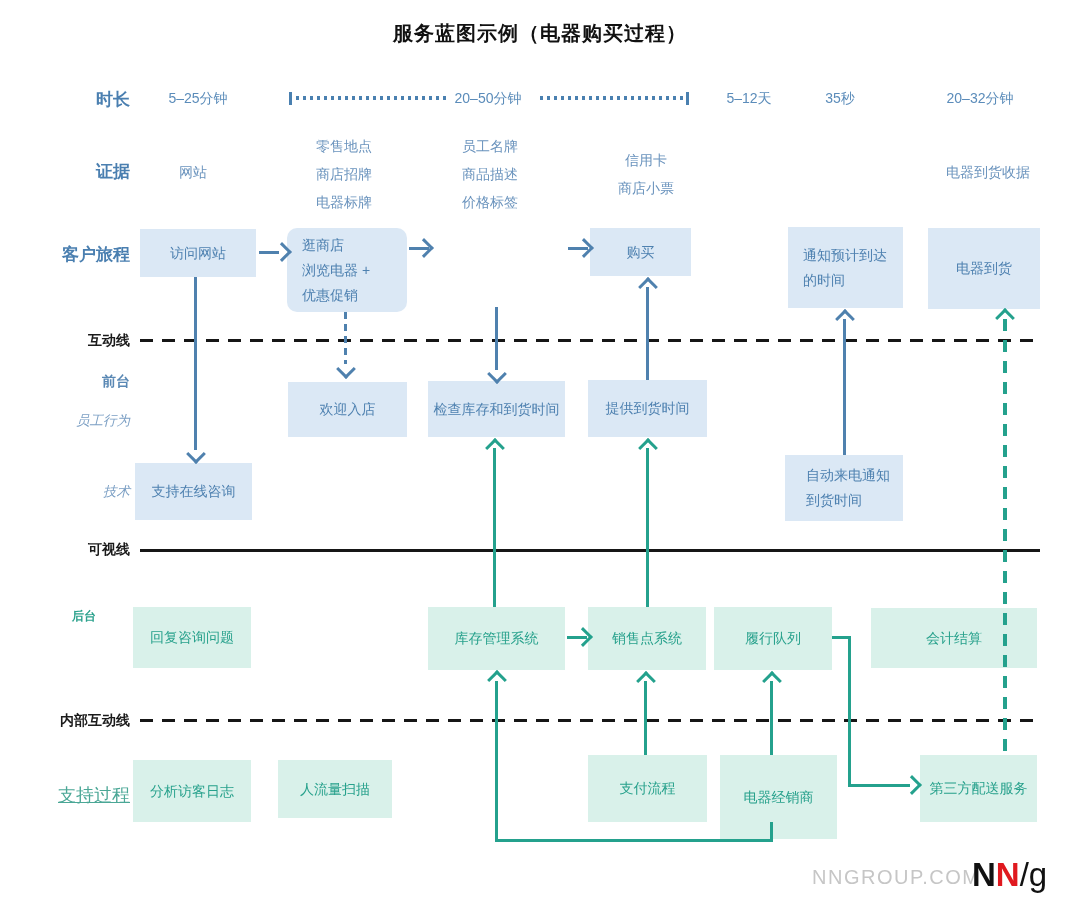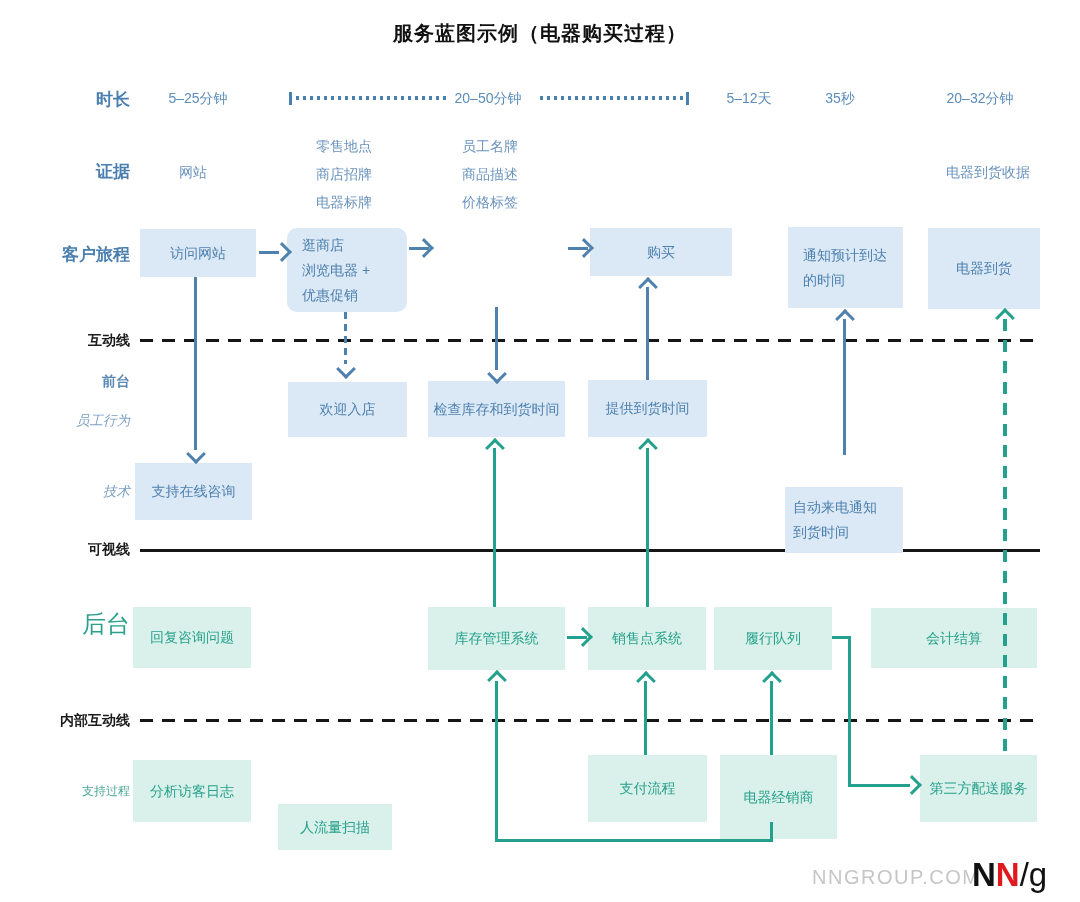--- a/index.html
+++ b/index.html
@@ -8,22 +8,22 @@
     font-family:"Liberation Sans","DejaVu Sans",sans-serif;
   }
   .abs{position:absolute;}
   
   .title{left:0;top:20px;width:1080px;text-align:center;font-size:20px;font-weight:bold;color:#111111;letter-spacing:1px;font-family:Liberation Mono, monospace;}
   .lbl{width:92px;left:38px;text-align:right;}
   .lbl-blue-bold{color:#4a7fb0;font-weight:bold;font-size:17px;}
   .lbl-blue-big{color:#5a88b4;font-weight:bold;font-size:14px;}
   .lbl-black{color:#1b1b1b;font-weight:bold;font-size:14px;}
   .lbl-blue-italic{color:#7b9fc4;font-style:italic;font-size:13.5px;}
-  .lbl-teal-big{color:#2aa18c;font-weight:normal;font-size:24px;}
-  .lbl-teal{color:#4ba796;font-size:12px;}
+  .lbl-teal-big{color:#2aa18c;font-weight:bold;font-size:12px;text-align:center;}
+  .lbl-teal{color:#4ba796;font-size:18px;text-decoration:underline;}
   .duration-text{color:#5b8cba;font-size:14px;text-align:center;}
   .evidence-text{color:#6a93bd;font-size:14px;text-align:center;white-space:pre-line;line-height:28px;}
   
   .bx{display:flex;align-items:center;justify-content:center;text-align:center;
       font-size:14px;white-space:pre-line;line-height:25px;box-sizing:border-box;z-index:2;}
   .bx.left{justify-content:flex-start;text-align:left;padding-left:15px;padding-right:6px;}
   .blue-bx{background:#dbe8f5;color:#4e81b0;}
   .teal-bx{background:#d9f1ea;color:#27a18c;}
   
   .dash-black{height:3px;background:repeating-linear-gradient(90deg,#161616 0 13px,transparent 13px 22px);z-index:1;}
@@ -81,63 +81,65 @@
   <div class="abs duration-text" style="left:810px;top:90px;width:60px;">35秒</div>
   <div class="abs duration-text" style="left:932px;top:90px;width:96px;">20–32分钟</div>
 
   <div class="abs evidence-text" style="left:145px;top:158px;width:96px;">网站</div>
   <div class="abs evidence-text" style="left:296px;top:132px;width:96px;">零售地点
 商店招牌
 电器标牌</div>
   <div class="abs evidence-text" style="left:442px;top:132px;width:96px;">员工名牌
 商品描述
 价格标签</div>
+  <div class="abs evidence-text" style="left:598px;top:146px;width:96px;">信用卡
+商店小票</div>
   <div class="abs evidence-text" style="left:936px;top:158px;width:104px;">电器到货收据</div>
 
   <div class="abs bx blue-bx" style="left:140px;top:229px;width:116px;height:48px;">访问网站</div>
   <div class="abs bx blue-bx left" style="left:287px;top:228px;width:120px;height:84px;border-radius:10px;">逛商店
 浏览电器 +
 优惠促销</div>
-  <div class="abs bx blue-bx" style="left:590px;top:228px;width:142px;height:48px;">购买</div>
+  <div class="abs bx blue-bx" style="left:590px;top:228px;width:101px;height:48px;">购买</div>
   <div class="abs bx blue-bx left" style="left:788px;top:227px;width:115px;height:81px;">通知预计到达
 的时间</div>
   <div class="abs bx blue-bx" style="left:928px;top:228px;width:112px;height:81px;">电器到货</div>
 
   <div class="abs hshaft-blue" style="left:259px;top:251px;width:20px;"></div>
   <div class="abs chev blue right" style="left:275px;top:245px;"></div>
   <div class="abs hshaft-blue" style="left:409px;top:247px;width:20px;"></div>
   <div class="abs chev blue right" style="left:417px;top:241px;"></div>
   <div class="abs hshaft-blue" style="left:568px;top:247px;width:20px;"></div>
   <div class="abs chev blue right" style="left:577px;top:241px;"></div>
 
   <div class="abs dash-black" style="left:140px;top:339px;width:900px;"></div>
 
   <div class="abs bx blue-bx" style="left:288px;top:382px;width:119px;height:55px;">欢迎入店</div>
   <div class="abs bx blue-bx" style="left:428px;top:381px;width:137px;height:56px;">检查库存和到货时间</div>
   <div class="abs bx blue-bx" style="left:588px;top:380px;width:119px;height:57px;">提供到货时间</div>
 
   <div class="abs bx blue-bx" style="left:135px;top:463px;width:117px;height:57px;">支持在线咨询</div>
-  <div class="abs bx blue-bx left" style="left:785px;top:455px;width:118px;height:66px;padding-left:8px;margin-top:32px;">自动来电通知
+  <div class="abs bx blue-bx left" style="left:785px;top:455px;width:118px;height:66px;padding-left:21px;">自动来电通知
 到货时间</div>
 
   <div class="abs solid-black" style="left:140px;top:549px;width:900px;"></div>
 
   <div class="abs bx teal-bx" style="left:133px;top:607px;width:118px;height:61px;">回复咨询问题</div>
   <div class="abs bx teal-bx" style="left:428px;top:607px;width:137px;height:63px;">库存管理系统</div>
   <div class="abs bx teal-bx" style="left:588px;top:607px;width:118px;height:63px;">销售点系统</div>
   <div class="abs bx teal-bx" style="left:714px;top:607px;width:118px;height:63px;">履行队列</div>
   <div class="abs bx teal-bx" style="left:871px;top:608px;width:166px;height:60px;">会计结算</div>
 
   <div class="abs hshaft-teal" style="left:567px;top:636px;width:20px;"></div>
   <div class="abs chev teal right" style="left:576px;top:630px;"></div>
 
   <div class="abs dash-black" style="left:140px;top:719px;width:900px;"></div>
 
   <div class="abs bx teal-bx" style="left:133px;top:760px;width:118px;height:62px;">分析访客日志</div>
-  <div class="abs bx teal-bx" style="left:278px;top:760px;width:114px;height:46px;margin-top:44px;">人流量扫描</div>
+  <div class="abs bx teal-bx" style="left:278px;top:760px;width:114px;height:58px;">人流量扫描</div>
   <div class="abs bx teal-bx" style="left:588px;top:755px;width:119px;height:67px;">支付流程</div>
   <div class="abs bx teal-bx" style="left:720px;top:755px;width:117px;height:84px;">电器经销商</div>
   <div class="abs bx teal-bx" style="left:920px;top:755px;width:117px;height:67px;">第三方配送服务</div>
 
   <div class="abs vshaft-blue" style="left:194px;top:277px;height:173px;"></div>
   <div class="abs chev blue down" style="left:189px;top:447px;"></div>
 
   <div class="abs vdash-blue" style="left:344px;top:312px;height:52px;"></div>
   <div class="abs chev blue down" style="left:339px;top:362px;"></div>
 

